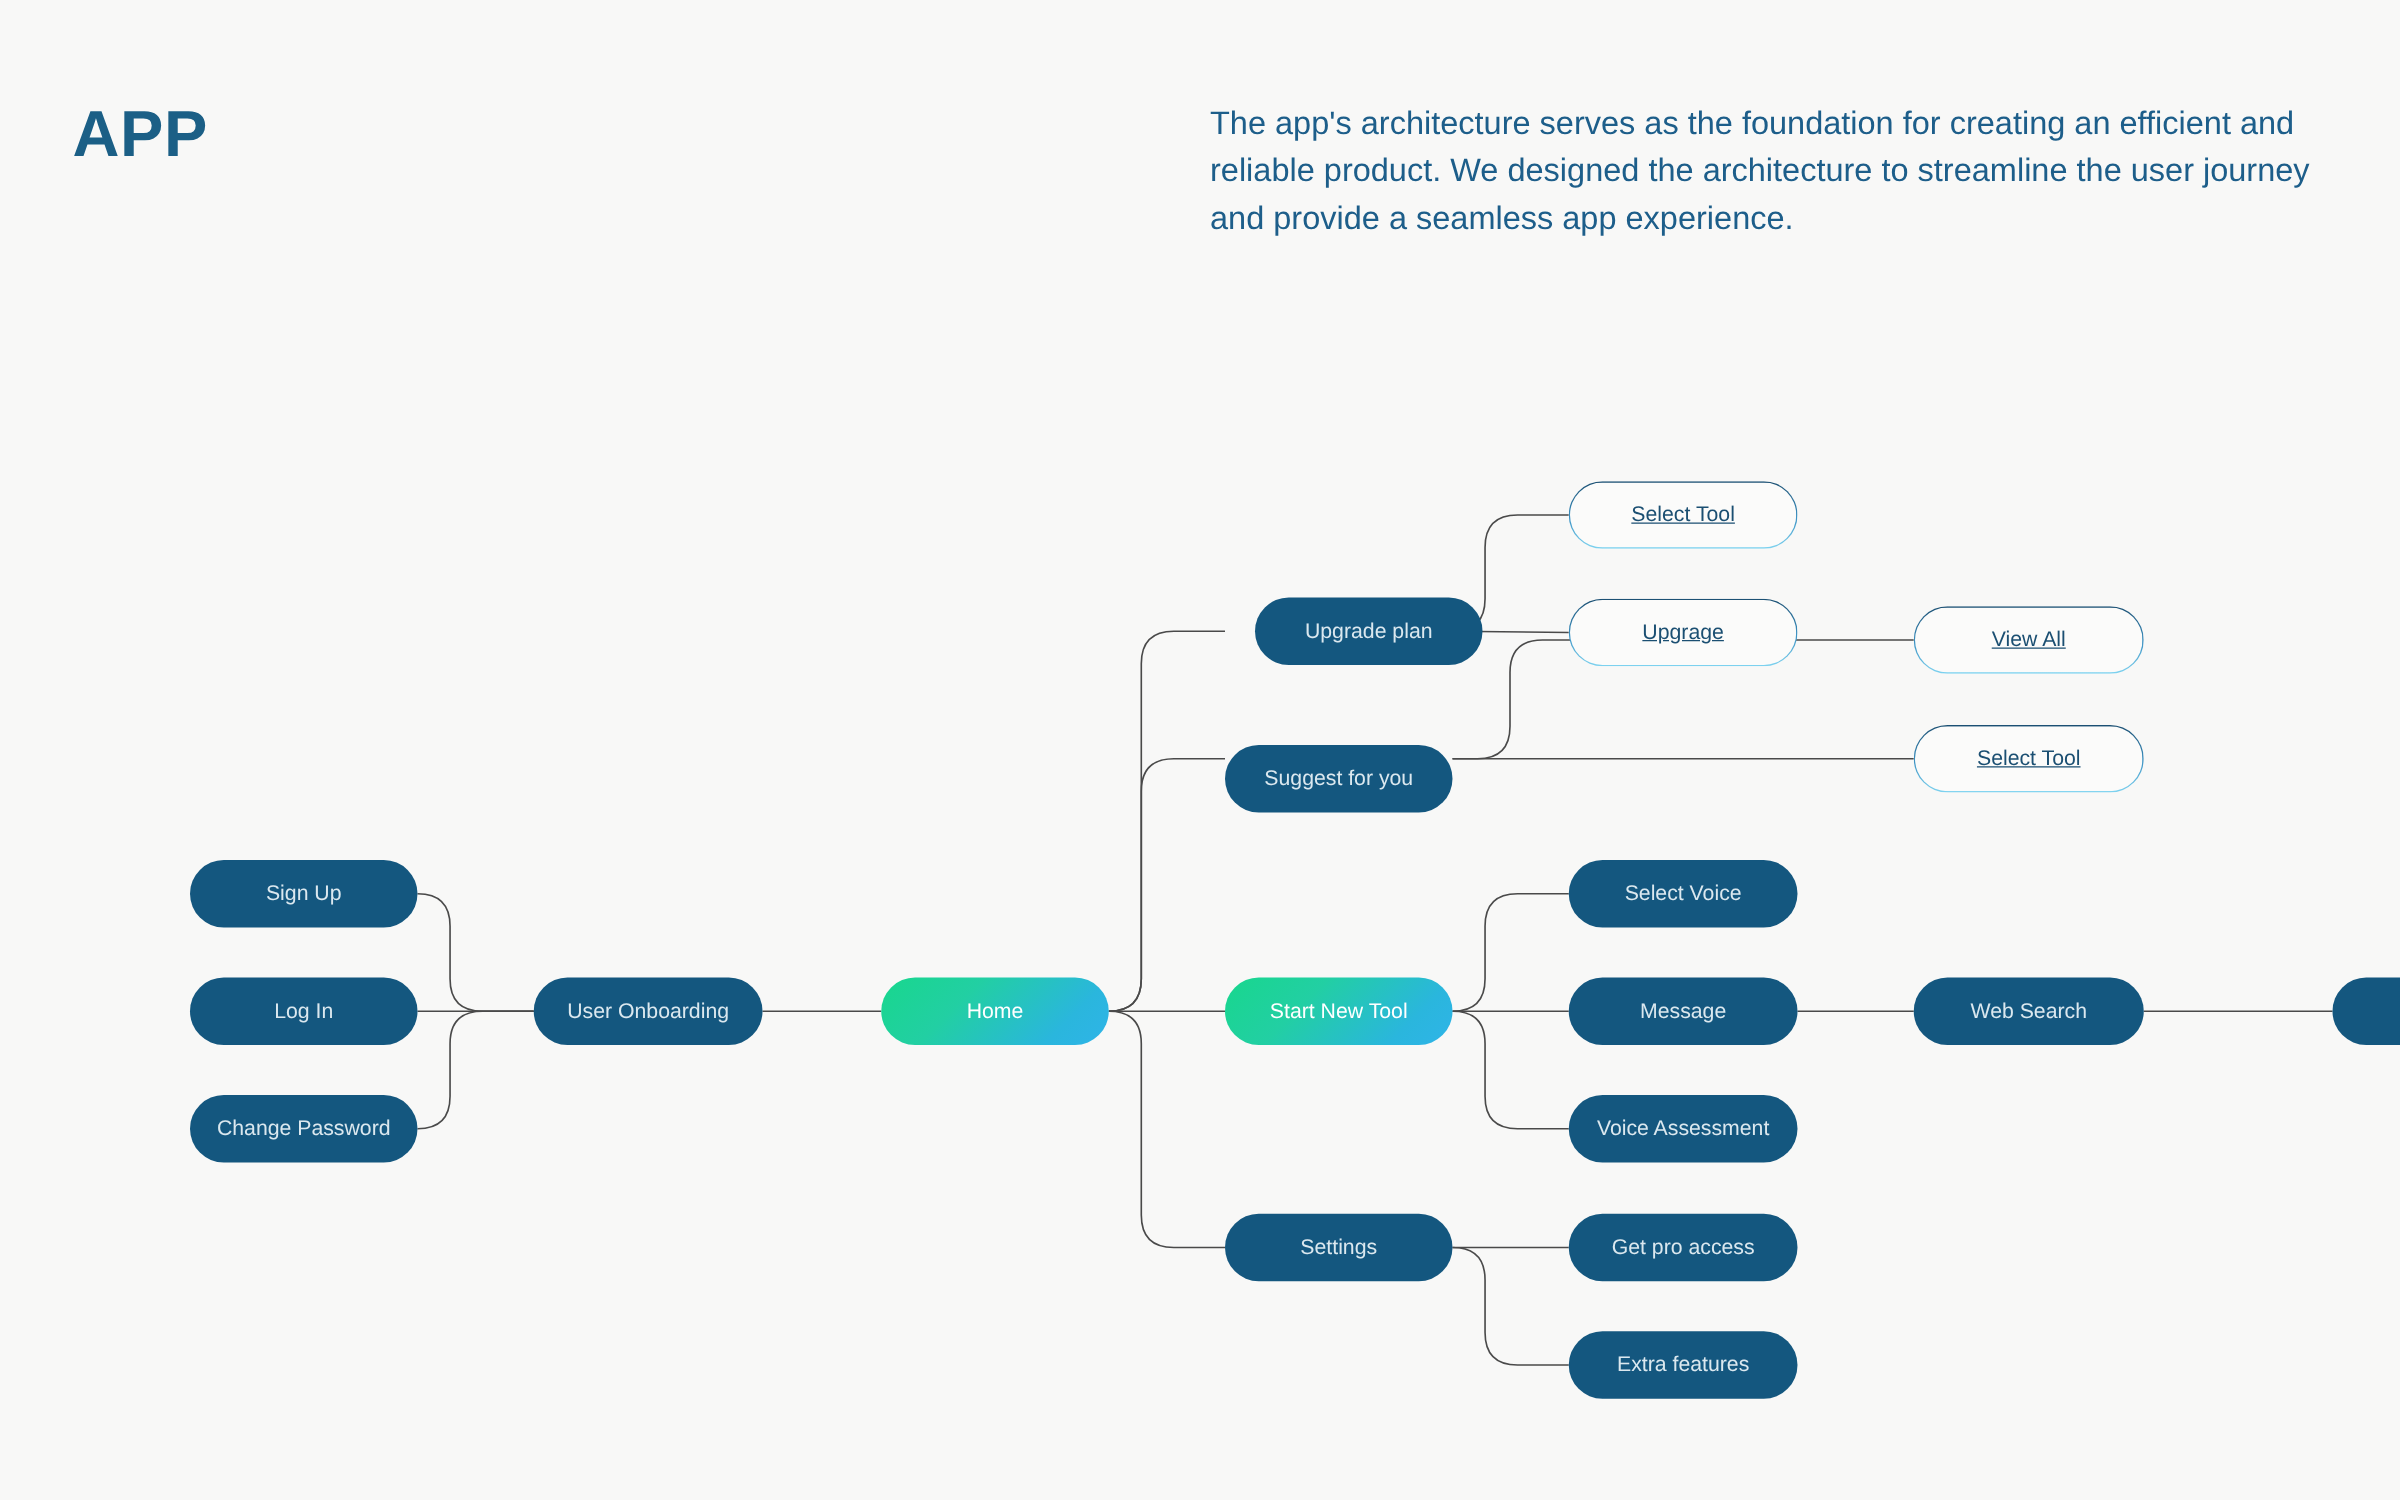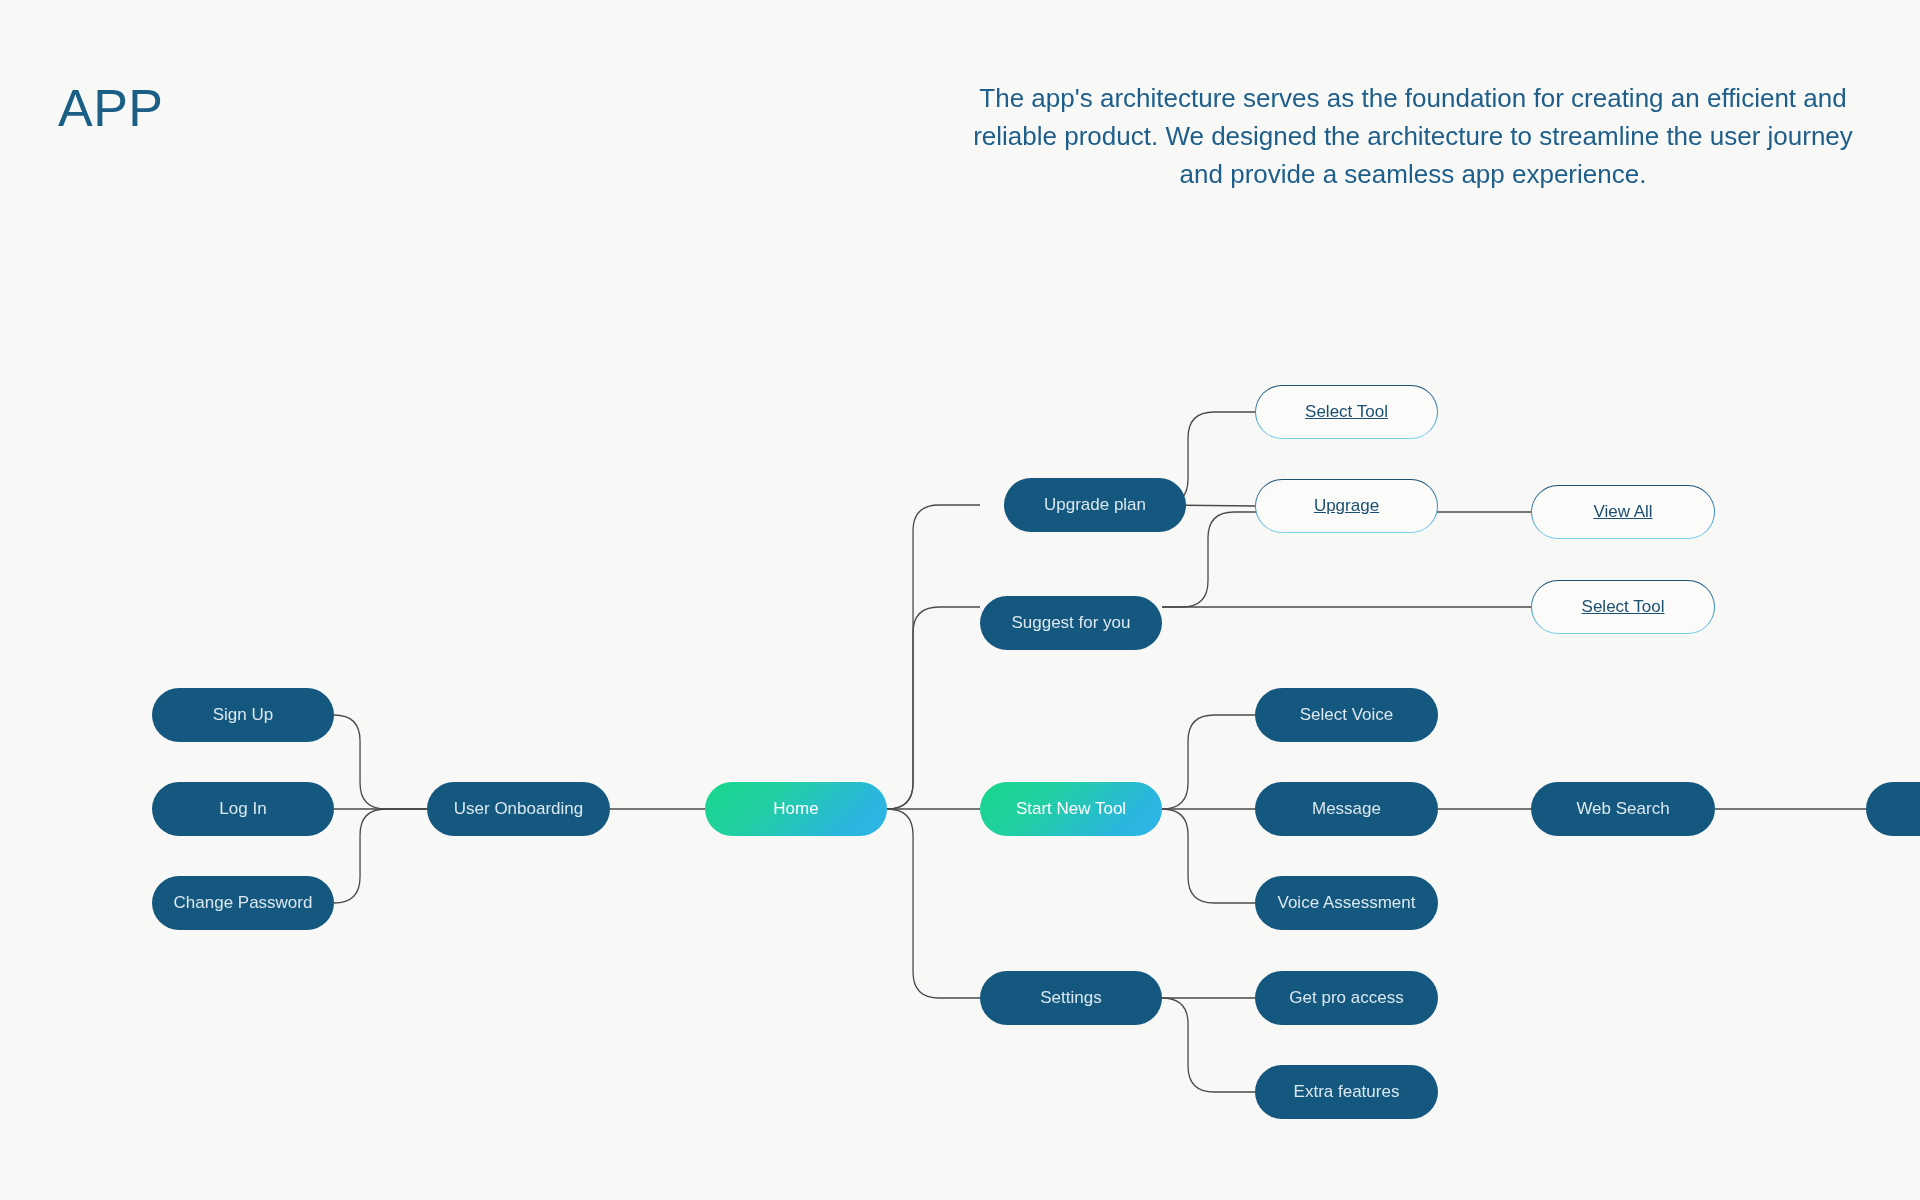--- a/index.html
+++ b/index.html
@@ -7,30 +7,30 @@
     width: 1920px; height: 1200px;
     background: #f8f8f7;
     font-family: "Liberation Sans", sans-serif;
     overflow: hidden;
   }
   #stage { position: relative; width: 1920px; height: 1200px; background: #f8f8f7; }
 
   
   .title-block { position: absolute; left: 58px; top: 78px; }
   .title-line1 {
-    font-size: 52px; font-weight: 400; letter-spacing: 0.5px;
+    font-size: 52px; font-weight: 700; letter-spacing: 0.5px;
     color: #1b5f86; line-height: 1.16;
   }
   .title-line2 {
     font-size: 52px; font-weight: 400; letter-spacing: 0.5px;
     color: #3fa8cf; line-height: 1.16;
   }
   .intro {
     position: absolute; left: 968px; top: 80px; width: 890px;
-    font-size: 26px; line-height: 1.46; color: #1d5e8a; font-weight: 400; text-align: center;
+    font-size: 26px; line-height: 1.46; color: #1d5e8a; font-weight: 400;
   }
 
   
   #wires { position: absolute; left: 0; top: 0; width: 1920px; height: 1200px; }
   .node {
     position: absolute;
     display: flex; align-items: center; justify-content: center;
     border-radius: 999px;
     font-size: 17px;
     white-space: nowrap;

